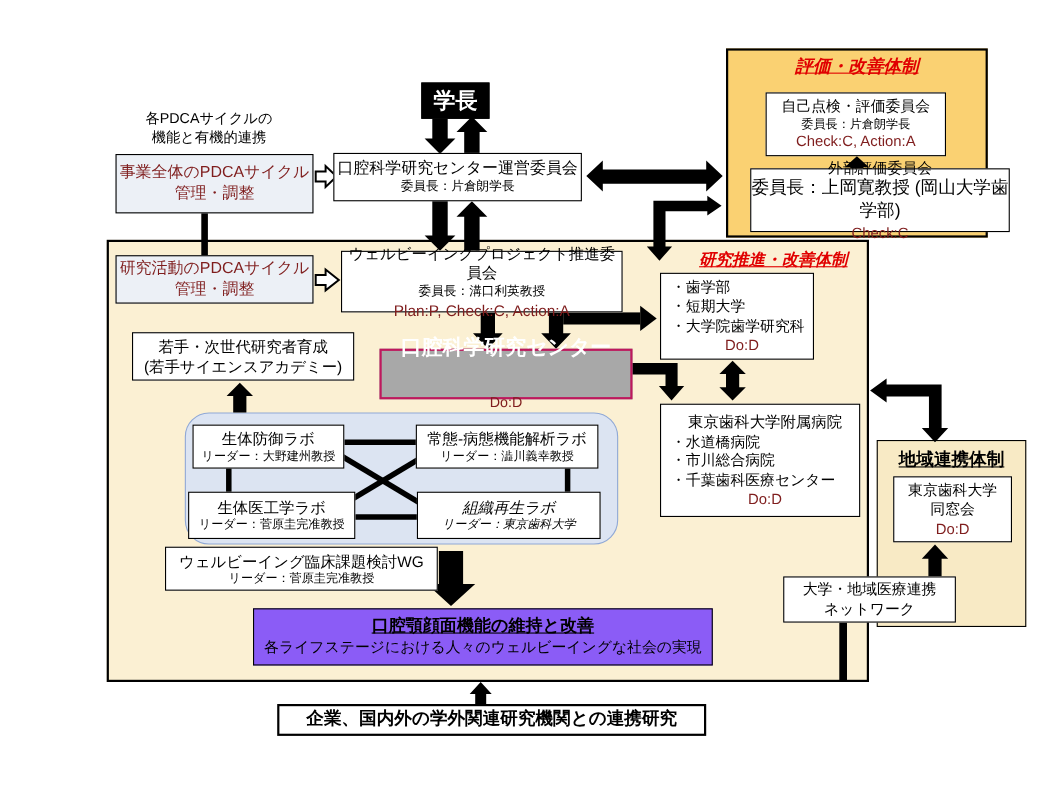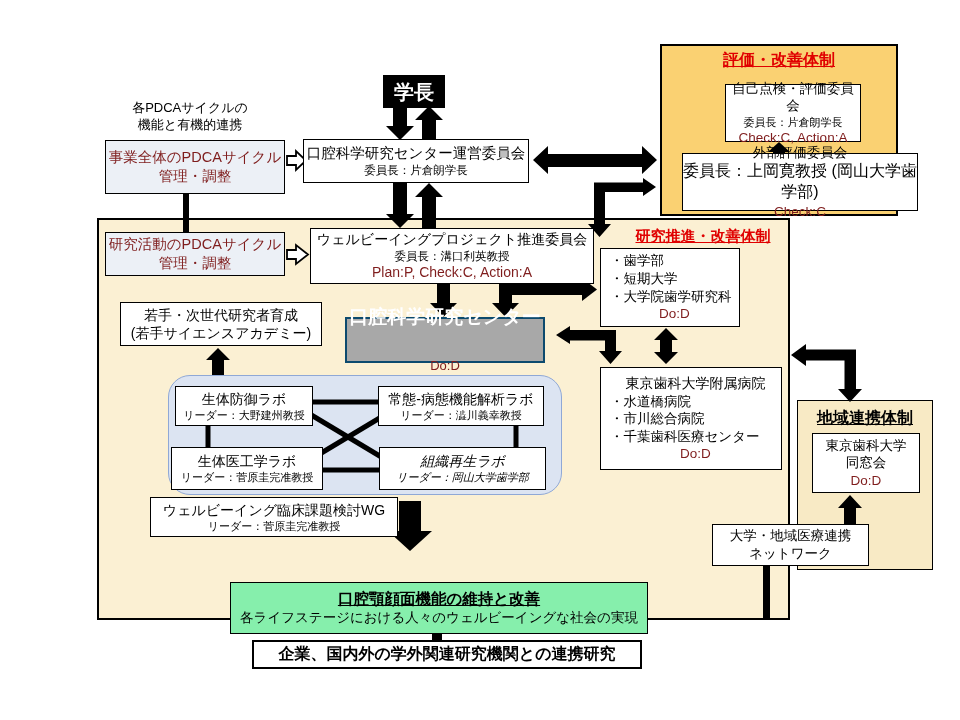--- a/index.html
+++ b/index.html
@@ -6,21 +6,21 @@
   .page{position:relative;width:960px;height:720px;background:#fff;overflow:hidden;
         font-family:"Liberation Sans","DejaVu Sans",sans-serif;color:#000;}
   .abs{position:absolute;box-sizing:border-box;}
   .container{position:absolute;box-sizing:border-box;z-index:1;}
   .box{position:absolute;box-sizing:border-box;background:#fff;border:1.5px solid #000;
        display:flex;flex-direction:column;align-items:center;justify-content:center;
        text-align:center;line-height:1.3;z-index:4;}
   svg.arrows{position:absolute;left:0;top:0;z-index:3;pointer-events:none;}
   .blue{color:#7f1d1d;}
   .red-title{position:absolute;z-index:4;color:#E00000;font-weight:bold;
-             text-decoration:underline;text-align:center;}
+             text-decoration:underline;text-align:center;font-style:italic;}
   .black-title{position:absolute;z-index:4;color:#000;font-weight:bold;
              text-decoration:underline;text-align:center;}
   .t16b{font-size:16px;font-weight:bold;}
   .t15{font-size:15px;}
   .t145{font-size:14.5px;}
   .t14{font-size:14px;}
   .t135{font-size:13.5px;}
   .t13{font-size:13px;}
   .t115{font-size:11.5px;}
   .t11{font-size:11px;}
@@ -97,87 +97,87 @@
     <div class="t145 blue">事業全体のPDCAサイクル</div>
     <div class="t145 blue">管理・調整</div>
   </div>
 
   <div class="box" style="left:303px;top:139px;width:226px;height:44px;">
     <div class="t145">口腔科学研究センター運営委員会</div>
     <div class="t115">委員長：片倉朗学長</div>
   </div>
 
   <div class="red-title t16b" style="left:660px;top:50px;width:238px;">評価・改善体制</div>
-  <div class="box" style="left:696px;top:84px;width:136px;height:58px;margin-left:29px;">
+  <div class="box" style="left:696px;top:84px;width:164px;height:58px;">
     <div class="t135">自己点検・評価委員会</div>
     <div class="t11">委員長：片倉朗学長</div>
     <div class="t135 blue">Check:C, Action:A</div>
   </div>
   <svg class="arrows" width="960" height="720" viewBox="0 0 960 720" style="z-index:5;">
     <polygon points="779,142 790,152 785,152 785,153 773,153 773,152 768,152"></polygon>
   </svg>
   <div class="box" style="left:682px;top:153px;width:236px;height:58px;">
     <div class="t135">外部評価委員会</div>
     <div class="t105">委員長：上岡寛教授 (岡山大学歯学部)</div>
     <div class="t135 blue">Check:C</div>
   </div>
 
   <div class="box" style="left:105px;top:232px;width:180px;height:44px;background:#ECF0F6;">
     <div class="t145 blue">研究活動のPDCAサイクル</div>
     <div class="t145 blue">管理・調整</div>
   </div>
 
-  <div class="box" style="left:310px;top:228px;width:284px;height:56px;">
+  <div class="box" style="left:310px;top:228px;width:256px;height:56px;">
     <div class="t14">ウェルビーイングプロジェクト推進委員会</div>
     <div class="t115">委員長：溝口利英教授</div>
     <div class="t14 blue">Plan:P, Check:C, Action:A</div>
   </div>
 
   <div class="red-title t15" style="left:618px;top:227px;width:170px;">研究推進・改善体制</div>
 
   <div class="box left-items" style="left:600px;top:248px;width:140px;height:79px;">
     <div class="t135">・歯学部</div>
     <div class="t135">・短期大学</div>
     <div class="t135">・大学院歯学研究科</div>
     <div class="t135 blue centered">Do:D</div>
   </div>
 
   <div class="box" style="left:120px;top:302px;width:202px;height:44px;">
     <div class="t14">若手・次世代研究者育成</div>
     <div class="t14">(若手サイエンスアカデミー)</div>
   </div>
 
-  <div class="box" style="left:345px;top:317px;width:200px;height:46px;background:#A8A8A8;border:2px solid #0c4a6e;gap:28px;">
+  <div class="box" style="left:345px;top:317px;width:230px;height:46px;background:#A8A8A8;border:2px solid #be185d;gap:28px;">
     <div style="font-size:19px;font-weight:bold;color:#fff;">口腔科学研究センター</div>
     <div class="t13 blue">Do:D</div>
   </div>
 
   <div class="box" style="left:175px;top:386px;width:138px;height:40px;">
     <div class="t14">生体防御ラボ</div>
     <div class="t11">リーダー：大野建州教授</div>
   </div>
   <div class="box" style="left:378px;top:386px;width:166px;height:40px;">
     <div class="t14">常態-病態機能解析ラボ</div>
     <div class="t11">リーダー：澁川義幸教授</div>
   </div>
   <div class="box" style="left:171px;top:447px;width:152px;height:43px;">
     <div class="t14">生体医工学ラボ</div>
     <div class="t11">リーダー：菅原圭完准教授</div>
   </div>
   <div class="box" style="left:379px;top:447px;width:167px;height:43px;font-style:italic;">
     <div class="t14">組織再生ラボ</div>
-    <div class="t11">リーダー：岡山大学歯学部</div>
+    <div class="t11">リーダー：東京歯科大学</div>
   </div>
 
   <div class="box" style="left:150px;top:497px;width:248px;height:40px;">
     <div class="t14">ウェルビーイング臨床課題検討WG</div>
     <div class="t11">リーダー：菅原圭完准教授</div>
   </div>
 
-  <div class="box" style="left:230px;top:582px;width:418px;height:52px;background:#86efac;">
+  <div class="box" style="left:230px;top:553px;width:418px;height:52px;background:#8b5cf6;">
     <div style="font-size:15.5px;font-weight:bold;text-decoration:underline;">口腔顎顔面機能の維持と改善</div>
     <div class="t135">各ライフステージにおける人々のウェルビーイングな社会の実現</div>
   </div>
 
   <div class="box left-items" style="left:600px;top:367px;width:182px;height:103px;">
     <div class="t14 centered">東京歯科大学附属病院</div>
     <div class="t135">・水道橋病院</div>
     <div class="t135">・市川総合病院</div>
     <div class="t135">・千葉歯科医療センター</div>
     <div class="t135 blue centered">Do:D</div>

